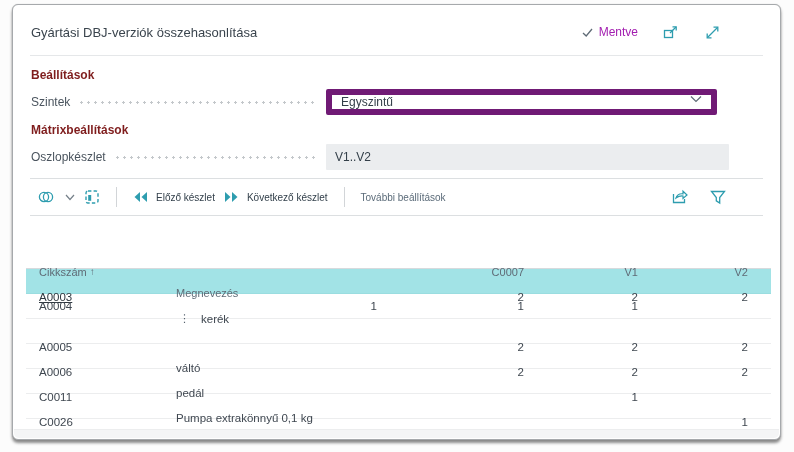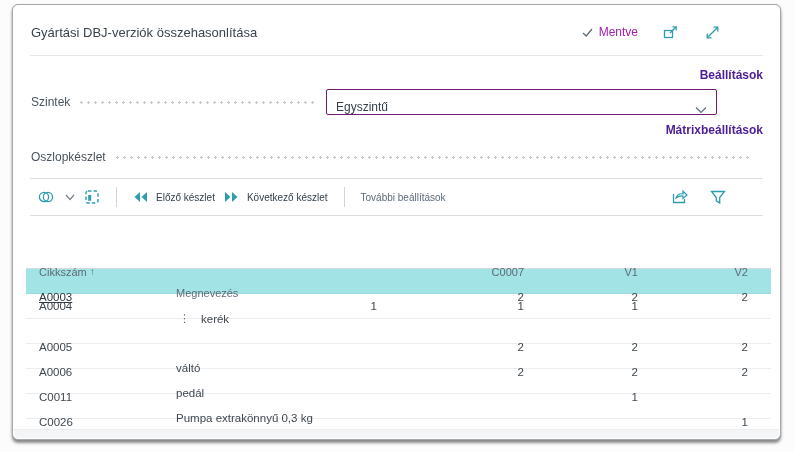--- a/index.html
+++ b/index.html
@@ -15,28 +15,28 @@
   .page-title { font-size:13px; color:#3a444d; }
   .title-right { display:flex; align-items:center; gap:22px; }
   .saved { display:flex; align-items:center; gap:5px; font-size:12px; color:#a21caf; }
   .icon-btn { display:flex; align-items:center; justify-content:center; width:20px; height:20px; cursor:pointer; }
 
   .divider { border-top:1px solid #e5e7e9; margin:0 17px; }
   .divider.strong { border-top-color:#dcdfe1; }
 
   
   .section { padding:8px 17px 0 18px; }
-  .heading { font-size:12px; font-weight:700; color:#4c1d95; line-height:14px; margin:4px 0 7px;text-align:right; }
+  .heading { font-size:12px; font-weight:700; color:#7f1d1d; line-height:14px; margin:4px 0 7px; }
   .field-row { display:flex; align-items:center; height:26px; margin-bottom:8px; }
   .field-label { font-size:12px; color:#4a545e; white-space:nowrap; }
   .leader { flex:1; height:3px; margin:0 10px 0 8px; align-self:center;
             background-image:radial-gradient(circle, #c3c7ca 1.1px, transparent 1.3px);
             background-size:7px 3px; background-repeat:repeat-x; background-position:0 50%; }
-  .select-box { width:391px; margin-right:46px; height:26px; border:1px solid #701a75; border-radius:2px;
-                background:#fff; display:flex; align-items:flex-end; justify-content:space-between;
+  .select-box { width:391px; margin-right:46px; height:26px; border:6px solid #701a75; border-radius:2px;
+                background:#fff; display:flex; align-items:flex-start; justify-content:space-between;
                 padding:0 9px; font-size:12px; color:#333f49; cursor:pointer; }
   .readonly-box { width:403px; margin-right:34px; height:26px; background:#ebedef; border-radius:1px;
                   display:flex; align-items:center; padding:0 9px; font-size:12px; color:#333f49; }
 
   
   .toolbar { height:36px; display:flex; align-items:center; padding:0 17px 0 24px; }
   .tb-left { display:flex; align-items:center; gap:9px; flex:1; }
   .tb-right { display:flex; align-items:center; gap:18px; margin-right:35px; }
   .tb-sep { width:1px; height:20px; background:#d2d5d8; margin:0 7px; }
   .tb-action { display:flex; align-items:center; gap:8px; font-size:10px; color:#33404b; cursor:pointer; }
@@ -108,20 +108,23 @@
             <svg width="12" height="8" viewBox="0 0 12 8">
                 <polyline points="1,1.5 6,6.5 11,1.5" fill="none" stroke="#5f6b76" stroke-width="1.2"></polyline>
               </svg>
           </span>
         </div>
       </div>
       <div class="heading">Mátrixbeállítások</div>
       <div class="field-row">
         <span class="field-label">Oszlopkészlet</span>
         <span class="leader"></span>
+        <div class="readonly-box">
+          <span>V1..V2</span>
+        </div>
       </div>
     </div>
 
     <div class="divider strong"></div>
 
     <div class="toolbar">
       <div class="tb-left">
         <div class="tb-action">
           <span>
             <svg width="18" height="16" viewBox="0 0 18 16">
@@ -247,21 +250,21 @@
         <div class="c-num">2</div>
         <div class="c-num">2</div>
         <div></div>
       </div>
 
       <div class="trow">
         <div class="c-item">
             <span>C0011</span>
           </div>
         <div class="c-desc">
-            <span>Pumpa extrakönnyű 0,3 kg</span>
+            <span>Pumpa extrakönnyű 0,1 kg</span>
           </div>
         <div class="c-num"></div>
         <div class="c-num">1</div>
         <div class="c-num"></div>
         <div></div>
       </div>
 
       <div class="trow">
         <div class="c-item">
             <span>C0026</span>

